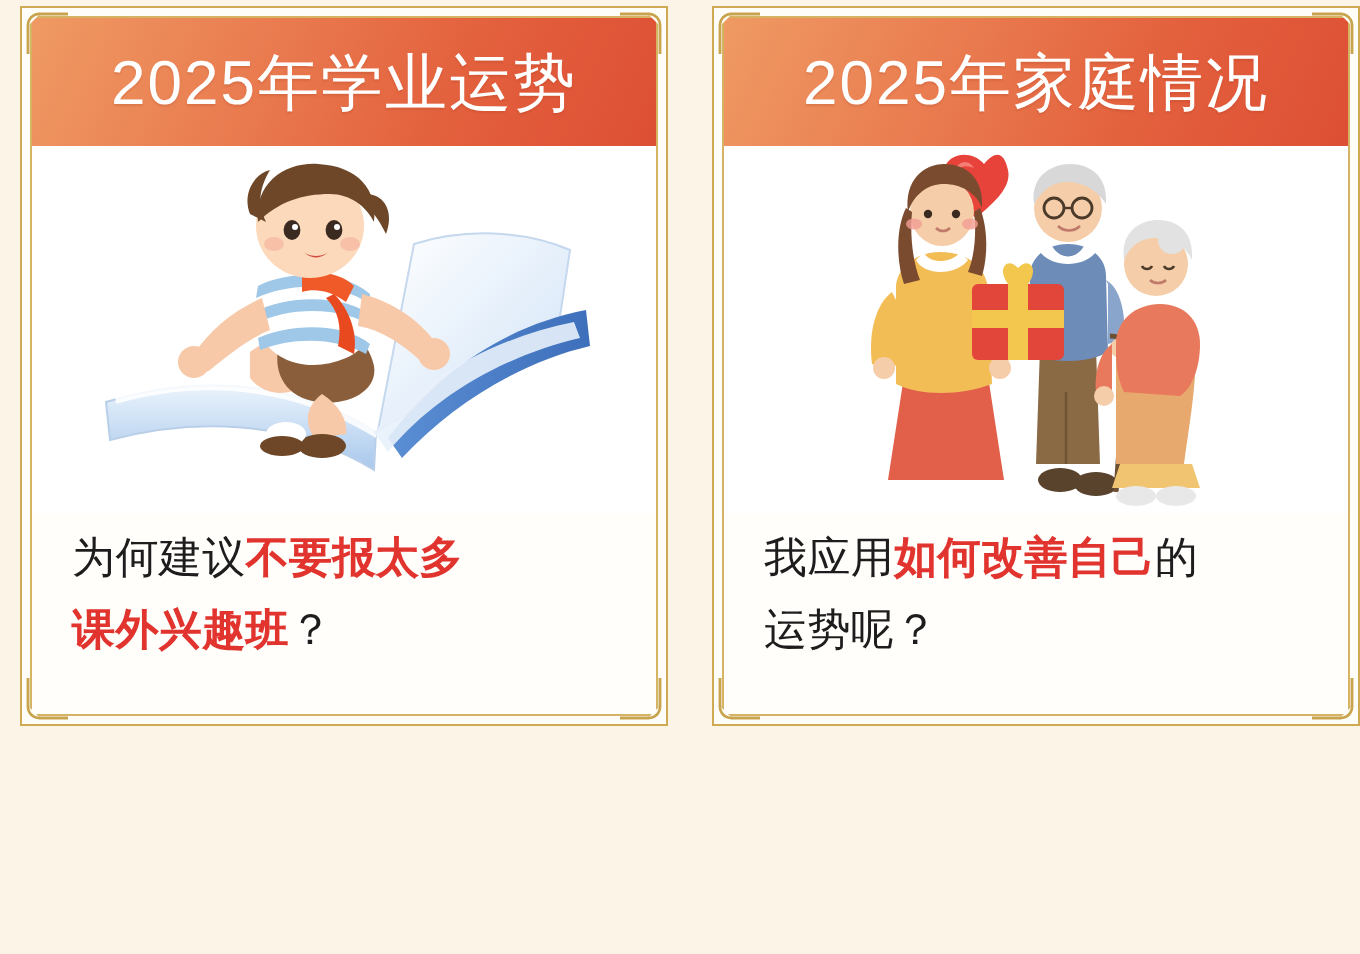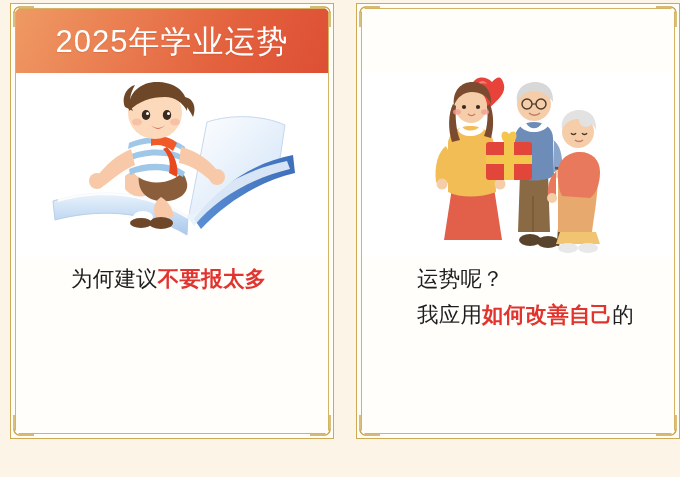--- a/index.html
+++ b/index.html
@@ -22,21 +22,21 @@
     display: flex;
     gap: 16px;
     padding: 0;
     box-sizing: border-box;
   }
 
   
   .card {
     position: relative;
     width: 324px;
-    height: 436px;
+    height: 360px;
     margin-top: 3px;
     box-sizing: border-box;
   }
   .card:first-child { margin-left: 10px; }
   .card:last-child  { margin-left: 6px; }
 
   
   .frame-outer {
     position: absolute;
     inset: 0;
@@ -106,21 +106,20 @@
   .qtext {
     position: absolute;
     left: 20px;
     right: 14px;
     top: 252px;
     z-index: 3;
     font-size: 21.5px;
     line-height: 36px;
     color: #1d1d1d;
     letter-spacing: 0.2px;
-    margin-left: 35px;
   }
   .qline { white-space: nowrap; }
   .hl {
     color: #e2342e;
     font-weight: bold;
   }
 </style>
 </head>
 <body>
 
@@ -189,20 +188,21 @@
           <circle cx="100.5" cy="36.5" r="1.5" fill="#fff"></circle>
           <circle cx="121.5" cy="36.5" r="1.5" fill="#fff"></circle>
           <path d="M104 48 C108 53 114 53 118 48 C115 52 107 52 104 48 Z" fill="#d14b3c"></path>
           <ellipse cx="90" cy="45" rx="5" ry="3.5" fill="#f7b9a4" opacity=".8"></ellipse>
           <ellipse cx="128" cy="45" rx="5" ry="3.5" fill="#f7b9a4" opacity=".8"></ellipse>
         </svg>
       </div>
 
       <div class="qtext">
         <div class="qline"><span>为何建议</span><span class="hl">不要报太多</span></div>
+        <div class="qline"><span class="hl">课外兴趣班</span><span>？</span></div>
       </div>
 
     </div>
     <span class="corner tl">
         <svg viewBox="0 0 22 22">
           <path d="M21 1 L7 1 C3.5 1 1 3.5 1 7 L1 21" fill="none" stroke="#c9a44e" stroke-width="1.4"></path>
           <path d="M1 7 C1 3.5 3.5 1 7 1" fill="#fffdf7" stroke="#c9a44e" stroke-width="1.2"></path>
         </svg>
       </span>
     <span class="corner tr">
@@ -222,20 +222,23 @@
           <path d="M21 1 L7 1 C3.5 1 1 3.5 1 7 L1 21" fill="none" stroke="#c9a44e" stroke-width="1.4"></path>
           <path d="M1 7 C1 3.5 3.5 1 7 1" fill="#fffdf7" stroke="#c9a44e" stroke-width="1.2"></path>
         </svg>
       </span>
   </div>
 
   <div class="card">
     <div class="frame-outer"></div>
     <div class="frame-inner">
 
+      <div class="banner">
+        <span class="banner-title">2025年家庭情况</span>
+      </div>
 
       <div class="illo">
         <svg width="220" height="178" viewBox="0 0 220 178">
 
           <path d="M84 6 C78 -1 66 0 64 9 C62 18 72 26 80 33 C88 26 98 18 96 9 C94 0 90 -1 84 6 Z" fill="#e8433a"></path>
           <path d="M70 8 C72 4 77 4 79 8 C76 7 72 6 70 11 Z" fill="#f6887f" opacity=".85"></path>
           <path d="M80 34 L84 52" stroke="#cfd6dd" stroke-width="1.1" fill="none"></path>
 
           <path d="M112 98 C112 92 118 88 126 88 C134 88 140 92 140 98 L142 156 L110 156 Z" fill="#8a6a45"></path>
           <path d="M125 120 L125 156" stroke="#6f5434" stroke-width="1.2"></path>
@@ -291,22 +294,22 @@
 
           <rect x="78" y="66" width="46" height="38" rx="3" fill="#e2453a"></rect>
           <rect x="96" y="66" width="10" height="38" fill="#f3c64e"></rect>
           <rect x="78" y="79" width="46" height="9" fill="#f3c64e"></rect>
           <path d="M96 66 C90 58 96 52 101 58 C104 62 102 66 101 66 Z" fill="#f3c64e"></path>
           <path d="M106 66 C112 58 106 52 101 58 C98 62 100 66 101 66 Z" fill="#f3c64e"></path>
         </svg>
       </div>
 
       <div class="qtext">
+        <div class="qline"><span>我应用</span><span class="hl">如何改善自己</span><span>的</span></div>
         <div class="qline"><span>运势呢？</span></div>
-        <div class="qline"><span>我应用</span><span class="hl">如何改善自己</span><span>的</span></div>
       </div>
 
     </div>
     <span class="corner tl">
         <svg viewBox="0 0 22 22">
           <path d="M21 1 L7 1 C3.5 1 1 3.5 1 7 L1 21" fill="none" stroke="#c9a44e" stroke-width="1.4"></path>
           <path d="M1 7 C1 3.5 3.5 1 7 1" fill="#fffdf7" stroke="#c9a44e" stroke-width="1.2"></path>
         </svg>
       </span>
     <span class="corner tr">

